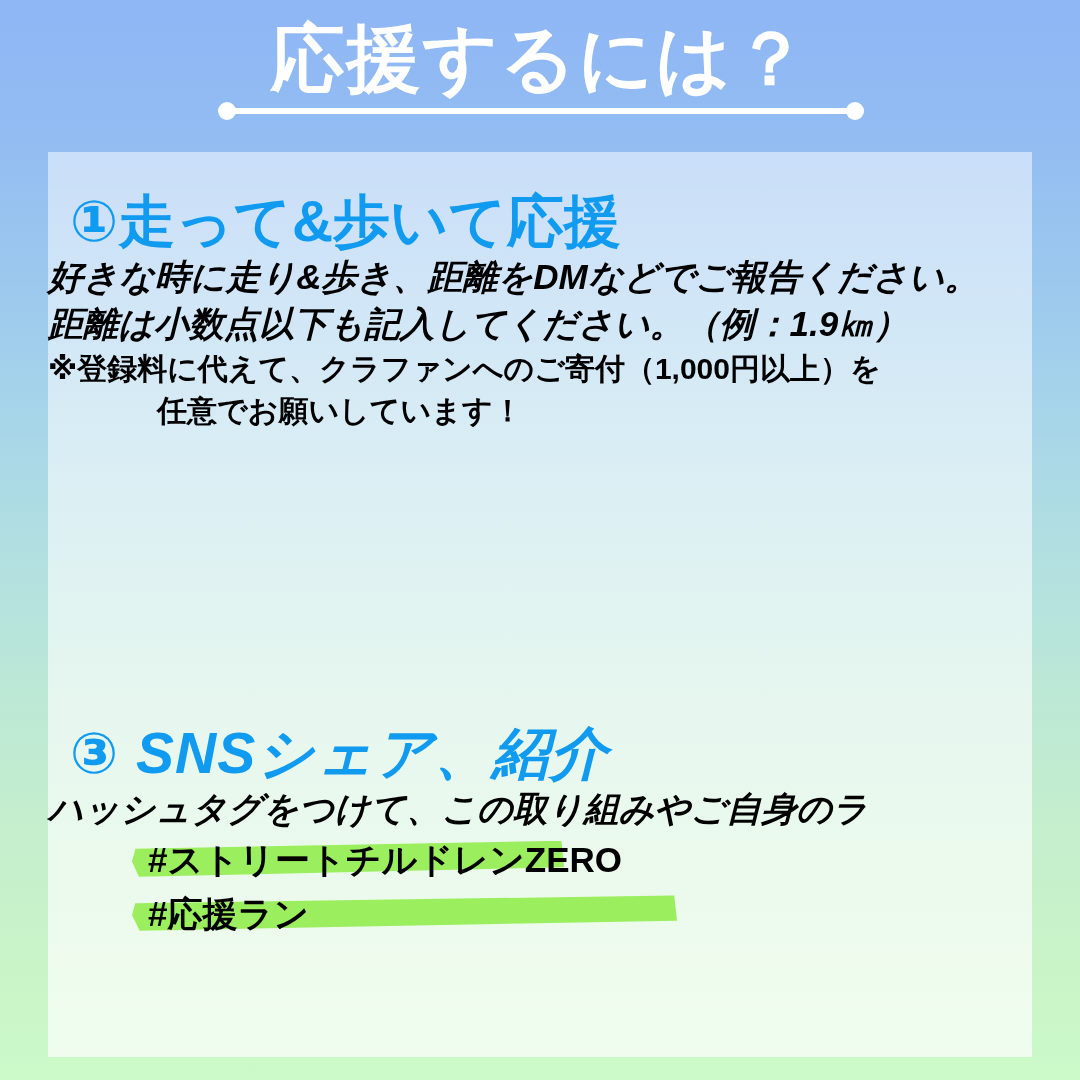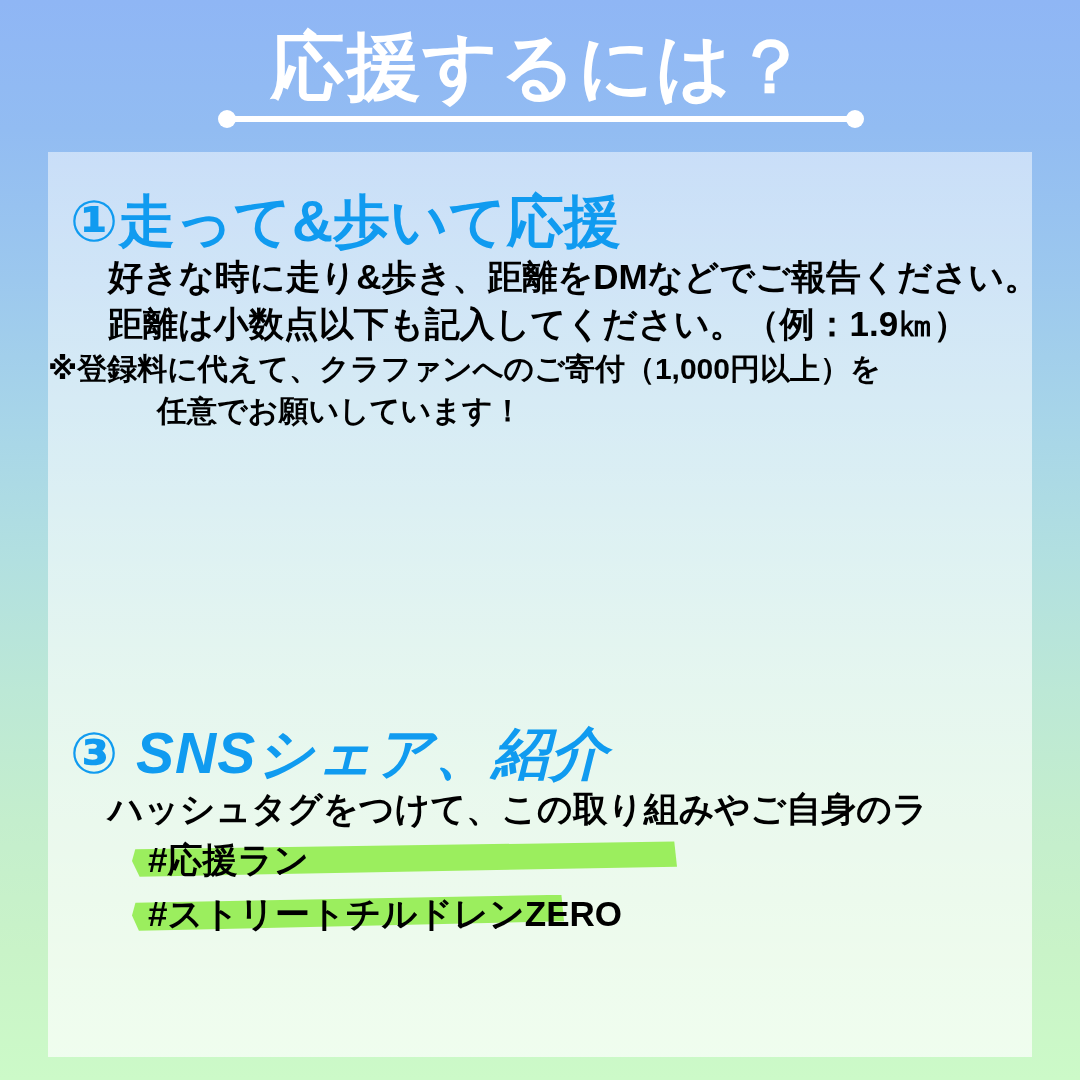--- a/index.html
+++ b/index.html
@@ -21,21 +21,21 @@
         #C9F3C8 88%,
         #CCFAC8 100%);
     overflow: hidden;
     position: relative;
   }
 
   
   .header {
     position: absolute;
     left: 0;
-    top: 16px;
+    top: 8px;
     width: 1080px;
     height: 150px;
   }
   .title {
     position: absolute;
     left: 0;
     top: 12px;
     width: 1080px;
     text-align: center;
     color: #FFFFFF;
@@ -100,22 +100,22 @@
     white-space: nowrap;
     letter-spacing: 0px;
   }
   .sec-heading.wide { letter-spacing: 1px; font-style: italic; }
 
   .body-line {
     color: #000000;
     font-size: 35px;
     font-weight: bold;
     line-height: 1.34;
-    margin-left: 60px;
     white-space: nowrap;
+    font-style: italic;
   }
   .body-line.url {
     font-family: "DejaVu Sans Mono", "Liberation Mono", monospace;
     font-size: 34px;
     letter-spacing: 0.5px;
   }
   .note-line {
     color: #000000;
     font-size: 30px;
     font-weight: bold;
@@ -176,22 +176,22 @@
     <div class="note-line">※登録料に代えて、クラファンへのご寄付（1,000円以上）を</div>
     <div class="note-line indent">任意でお願いしています！</div>
   </div>
 
 
   <div class="section section-3">
     <div class="sec-heading wide">③ SNSシェア、紹介</div>
     <div class="body-line">ハッシュタグをつけて、この取り組みやご自身のラ</div>
 
     <div class="tag-row">
+      <div class="tag-mark one"></div>
+      <div class="tag-text">#ストリートチルドレンZERO</div>
+    </div>
+    <div class="tag-row">
       <div class="tag-mark two"></div>
       <div class="tag-text">#応援ラン</div>
-    </div>
-    <div class="tag-row">
-      <div class="tag-mark one"></div>
-      <div class="tag-text">#ストリートチルドレンZERO</div>
     </div>
   </div>
 
 </div>
 
 </body></html>

